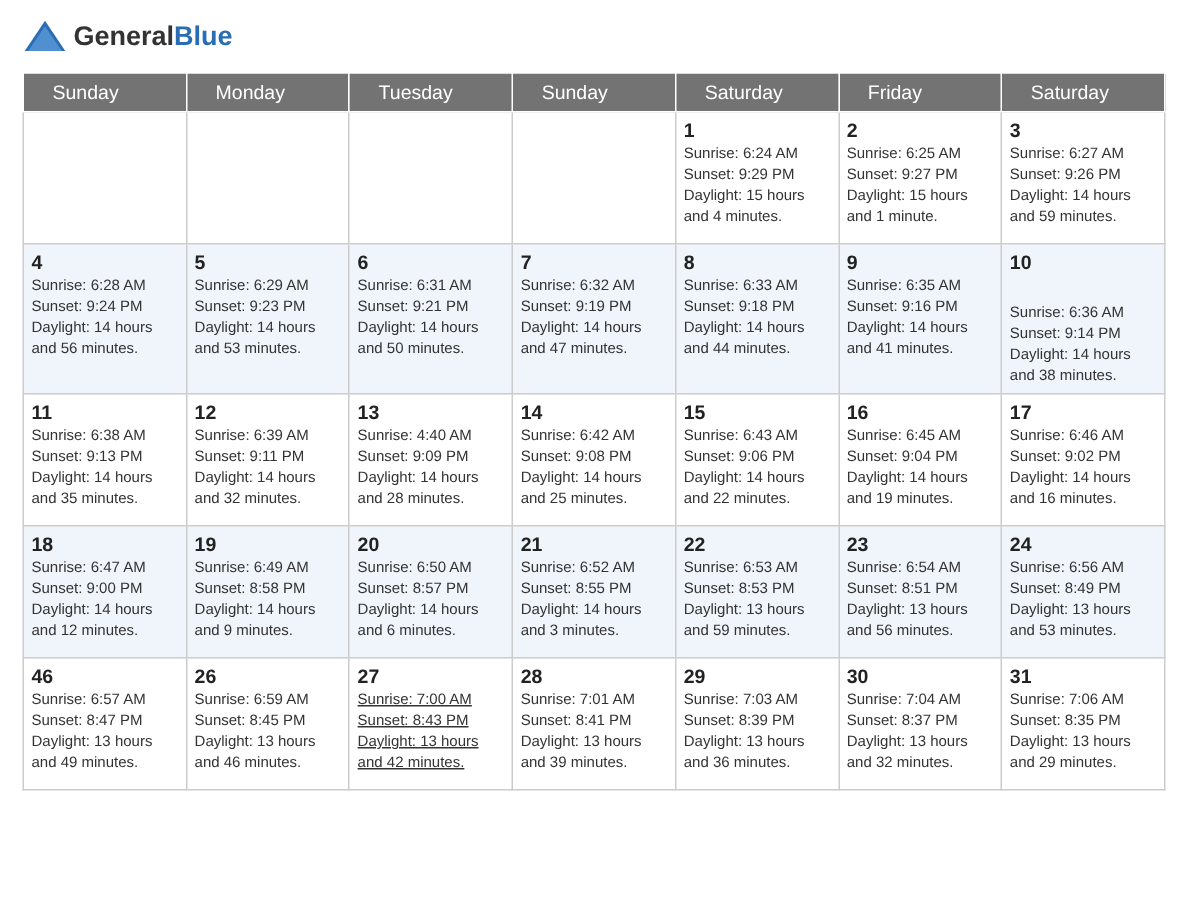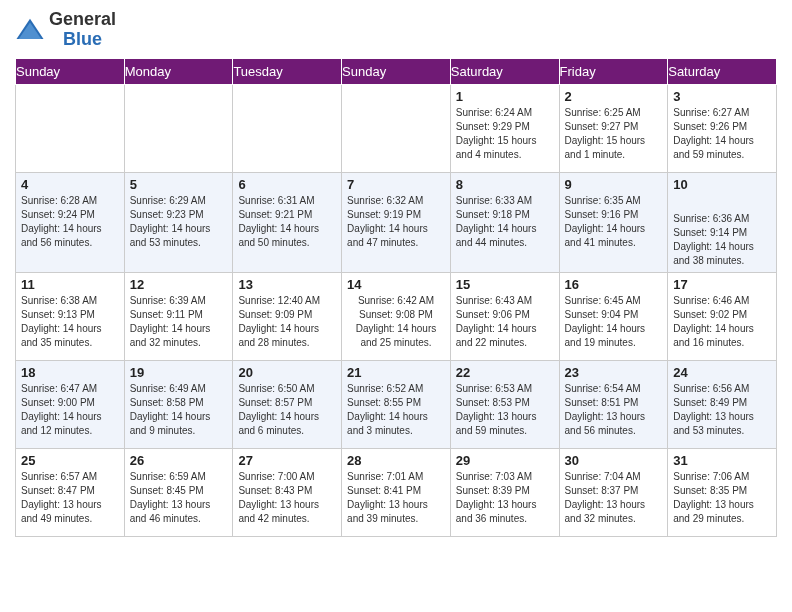--- a/index.html
+++ b/index.html
@@ -16,23 +16,22 @@
       align-items: flex-start;
       margin-bottom: 8px;
     }
     .logo {
       display: flex;
       align-items: center;
       gap: 4px;
     }
     .logo-text {
       display: flex;
-      flex-direction: column;
+      flex-direction: row;
       line-height: 1.1;
-      align-items: center;
     }
     .logo-general {
       font-size: 18px;
       font-weight: bold;
       color: #333;
     }
     .logo-blue {
       font-size: 18px;
       font-weight: bold;
       color: #2a6db5;
@@ -52,23 +51,23 @@
     .location {
       font-size: 16px;
       color: #555;
     }
     .calendar {
       width: 100%;
       border-collapse: collapse;
       font-size: 11px;
     }
     .calendar th {
-      background: #701a75;
+      background: #737373;
       color: #fff;
-      padding: 5px 0;
+      padding: 5px 19px;
       text-align: left;
       font-size: 13px;
       font-weight: normal;
       border: 1px solid #fff;
     }
     .calendar td {
       vertical-align: top;
       border: 1px solid #ccc;
       padding: 4px 5px;
       width: calc(100% / 7);
@@ -219,28 +218,28 @@
         </td>
         <td>
           <span class="day-num">12</span>
           <div class="day-info" style="white-space: pre-line;">Sunrise: 6:39 AM
 Sunset: 9:11 PM
 Daylight: 14 hours
 and 32 minutes.</div>
         </td>
         <td>
           <span class="day-num">13</span>
-          <div class="day-info" style="white-space: pre-line;">Sunrise: 12:40 AM
+          <div class="day-info" style="white-space: pre-line;">Sunrise: 4:40 AM
 Sunset: 9:09 PM
 Daylight: 14 hours
 and 28 minutes.</div>
         </td>
         <td>
           <span class="day-num">14</span>
-          <div class="day-info" style="white-space: pre-line; text-align: center;">Sunrise: 6:42 AM
+          <div class="day-info" style="white-space: pre-line;">Sunrise: 6:42 AM
 Sunset: 9:08 PM
 Daylight: 14 hours
 and 25 minutes.</div>
         </td>
         <td>
           <span class="day-num">15</span>
           <div class="day-info" style="white-space: pre-line;">Sunrise: 6:43 AM
 Sunset: 9:06 PM
 Daylight: 14 hours
 and 22 minutes.</div>
@@ -306,36 +305,36 @@
         <td>
           <span class="day-num">24</span>
           <div class="day-info" style="white-space: pre-line;">Sunrise: 6:56 AM
 Sunset: 8:49 PM
 Daylight: 13 hours
 and 53 minutes.</div>
         </td>
       </tr>
       <tr class="row-odd">
         <td>
-          <span class="day-num">25</span>
+          <span class="day-num">46</span>
           <div class="day-info" style="white-space: pre-line;">Sunrise: 6:57 AM
 Sunset: 8:47 PM
 Daylight: 13 hours
 and 49 minutes.</div>
         </td>
         <td>
           <span class="day-num">26</span>
           <div class="day-info" style="white-space: pre-line;">Sunrise: 6:59 AM
 Sunset: 8:45 PM
 Daylight: 13 hours
 and 46 minutes.</div>
         </td>
         <td>
           <span class="day-num">27</span>
-          <div class="day-info" style="white-space: pre-line;">Sunrise: 7:00 AM
+          <div class="day-info" style="white-space: pre-line; text-decoration: underline;">Sunrise: 7:00 AM
 Sunset: 8:43 PM
 Daylight: 13 hours
 and 42 minutes.</div>
         </td>
         <td>
           <span class="day-num">28</span>
           <div class="day-info" style="white-space: pre-line;">Sunrise: 7:01 AM
 Sunset: 8:41 PM
 Daylight: 13 hours
 and 39 minutes.</div>

